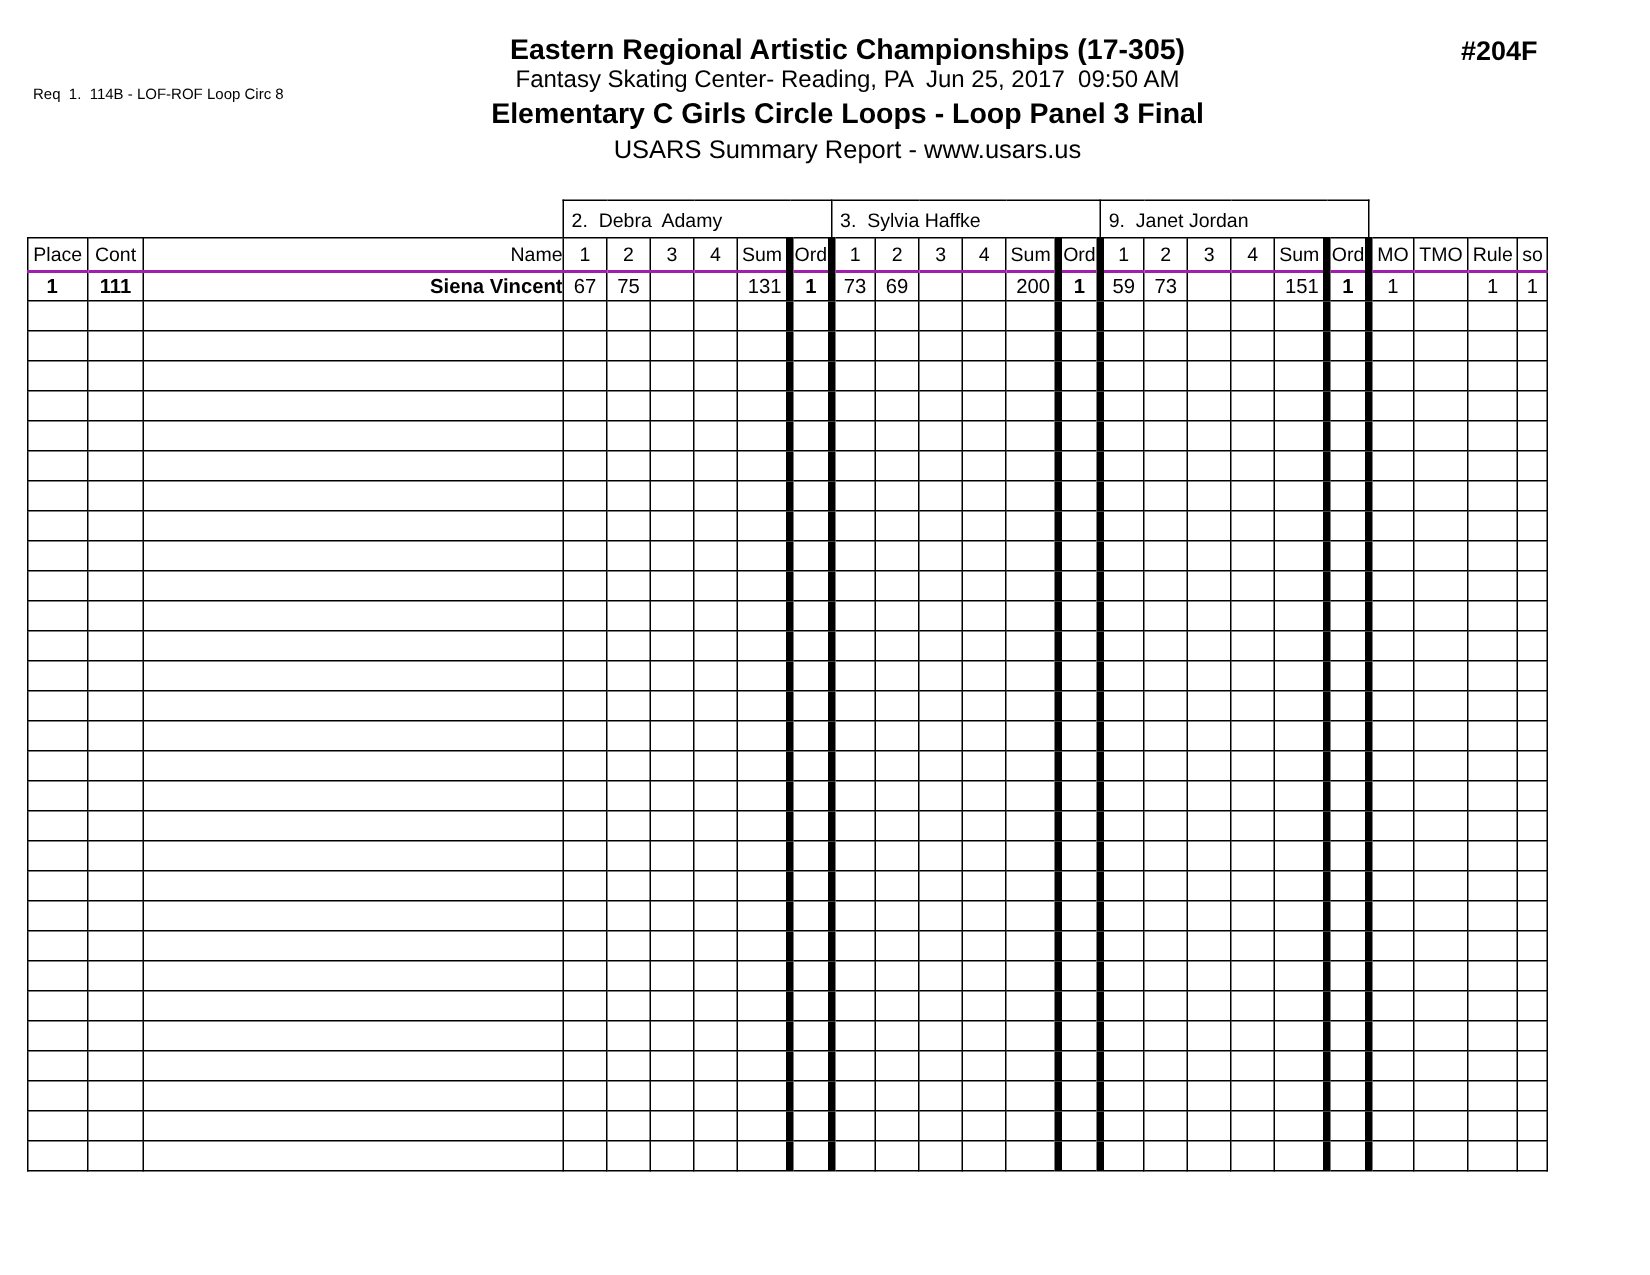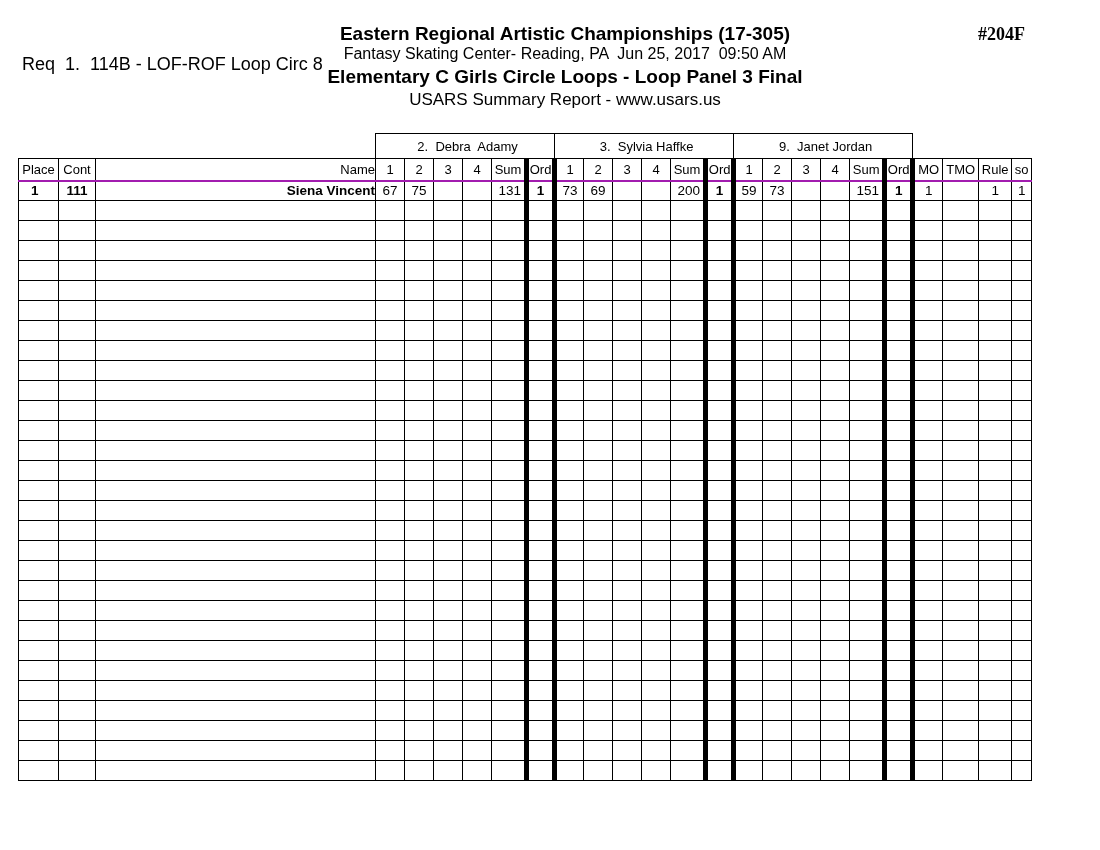--- a/index.html
+++ b/index.html
@@ -7,25 +7,25 @@
   body {
     width:1100px; height:850px; position:relative;
     font-family:"Liberation Sans", sans-serif; color:#000;
     overflow:hidden;
   }
   .page { position:absolute; inset:0; background:#fff; }
 
   
   .req-block {
     position:absolute; left:22px; top:24px;
-    font-size:18px; line-height:16px; white-space:pre;
+    font-size:10px; line-height:16px; white-space:pre;
   }
   .doc-number {
     position:absolute; top:24px; right:75px;
-    font-size:18px; font-weight:bold;font-family:Liberation Serif, serif;
+    font-size:18px; font-weight:bold;
   }
   .title-block {
     position:absolute; left:15px; top:23px; width:1100px; text-align:center;
   }
   .title      { font-size:19px; font-weight:bold; line-height:21px; }
   .subtitle   { font-size:16px; line-height:20px; white-space:pre; }
   .event-title{ font-size:19px; font-weight:bold; line-height:25px; }
   .report-title{ font-size:17px; line-height:21px; }
 
   
@@ -33,21 +33,21 @@
     position:absolute; left:18px; top:133px; width:1013px;
     border-collapse:collapse; table-layout:fixed;
   }
   td {
     border:1px solid #000; padding:0; height:20px;
     font-size:13px; text-align:center; vertical-align:middle;
     white-space:pre; overflow:hidden;
   }
   tr.judge-row td { height:25px; }
   tr.judge-row td.corner { border:none; }
-  td.judge-name { text-align:center; padding-left:5px; font-size:13px; }
+  td.judge-name { text-align:left; padding-left:5px; font-size:13px; }
   tr.head-row td { height:22px; border-bottom:2px solid #a21caf; }
   td.name  { text-align:right; padding-left:7px; }
   td.place { text-align:left; padding-left:12px; }
   td.sum   { text-align:right; padding-right:3px; }
   td.ord   { border-left:5px solid #000; border-right:5px solid #000; }
   .b { font-weight:bold; }
   td.dcell { font-size:13.5px; }
 
   
   .footer { position:absolute; top:785px; left:0; width:1100px; height:20px; font-size:11.5px; }

